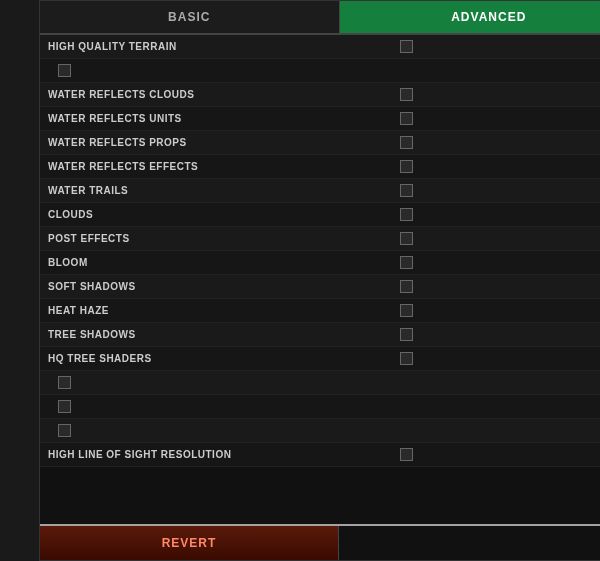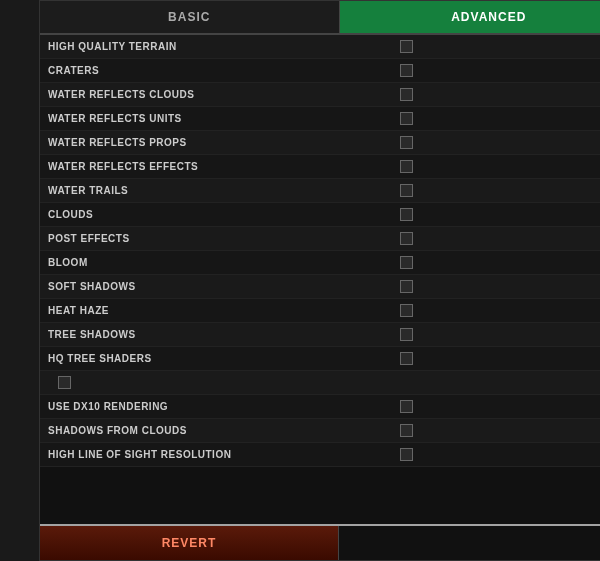--- a/index.html
+++ b/index.html
@@ -179,21 +179,20 @@
   <div class="content">
     <div class="settings-list" id="settings-list">
 
     <div class="setting-row">
           <span class="setting-label">HIGH QUALITY TERRAIN</span>
           <div class="setting-checkbox-area">
             <div class="checkbox"></div>
           </div>
         </div>
         <div class="setting-row">
-          <span class="setting-label">CRATERS</span>
           <div class="setting-checkbox-area">
             <div class="checkbox"></div>
           </div>
         </div>
         <div class="setting-row">
           <span class="setting-label">WATER REFLECTS CLOUDS</span>
           <div class="setting-checkbox-area">
             <div class="checkbox"></div>
           </div>
         </div>
@@ -262,27 +261,25 @@
           <div class="setting-checkbox-area">
             <div class="checkbox"></div>
           </div>
         </div>
         <div class="setting-row">
           <div class="setting-checkbox-area">
             <div class="checkbox"></div>
           </div>
         </div>
         <div class="setting-row">
-          <span class="setting-label">USE DX10 RENDERING</span>
-          <div class="setting-checkbox-area">
-            <div class="checkbox"></div>
-          </div>
-        </div>
-        <div class="setting-row">
-          <span class="setting-label">SHADOWS FROM CLOUDS</span>
+          <div class="setting-checkbox-area">
+            <div class="checkbox"></div>
+          </div>
+        </div>
+        <div class="setting-row">
           <div class="setting-checkbox-area">
             <div class="checkbox"></div>
           </div>
         </div>
         <div class="setting-row">
           <span class="setting-label">HIGH LINE OF SIGHT RESOLUTION</span>
           <div class="setting-checkbox-area">
             <div class="checkbox"></div>
           </div>
         </div>

